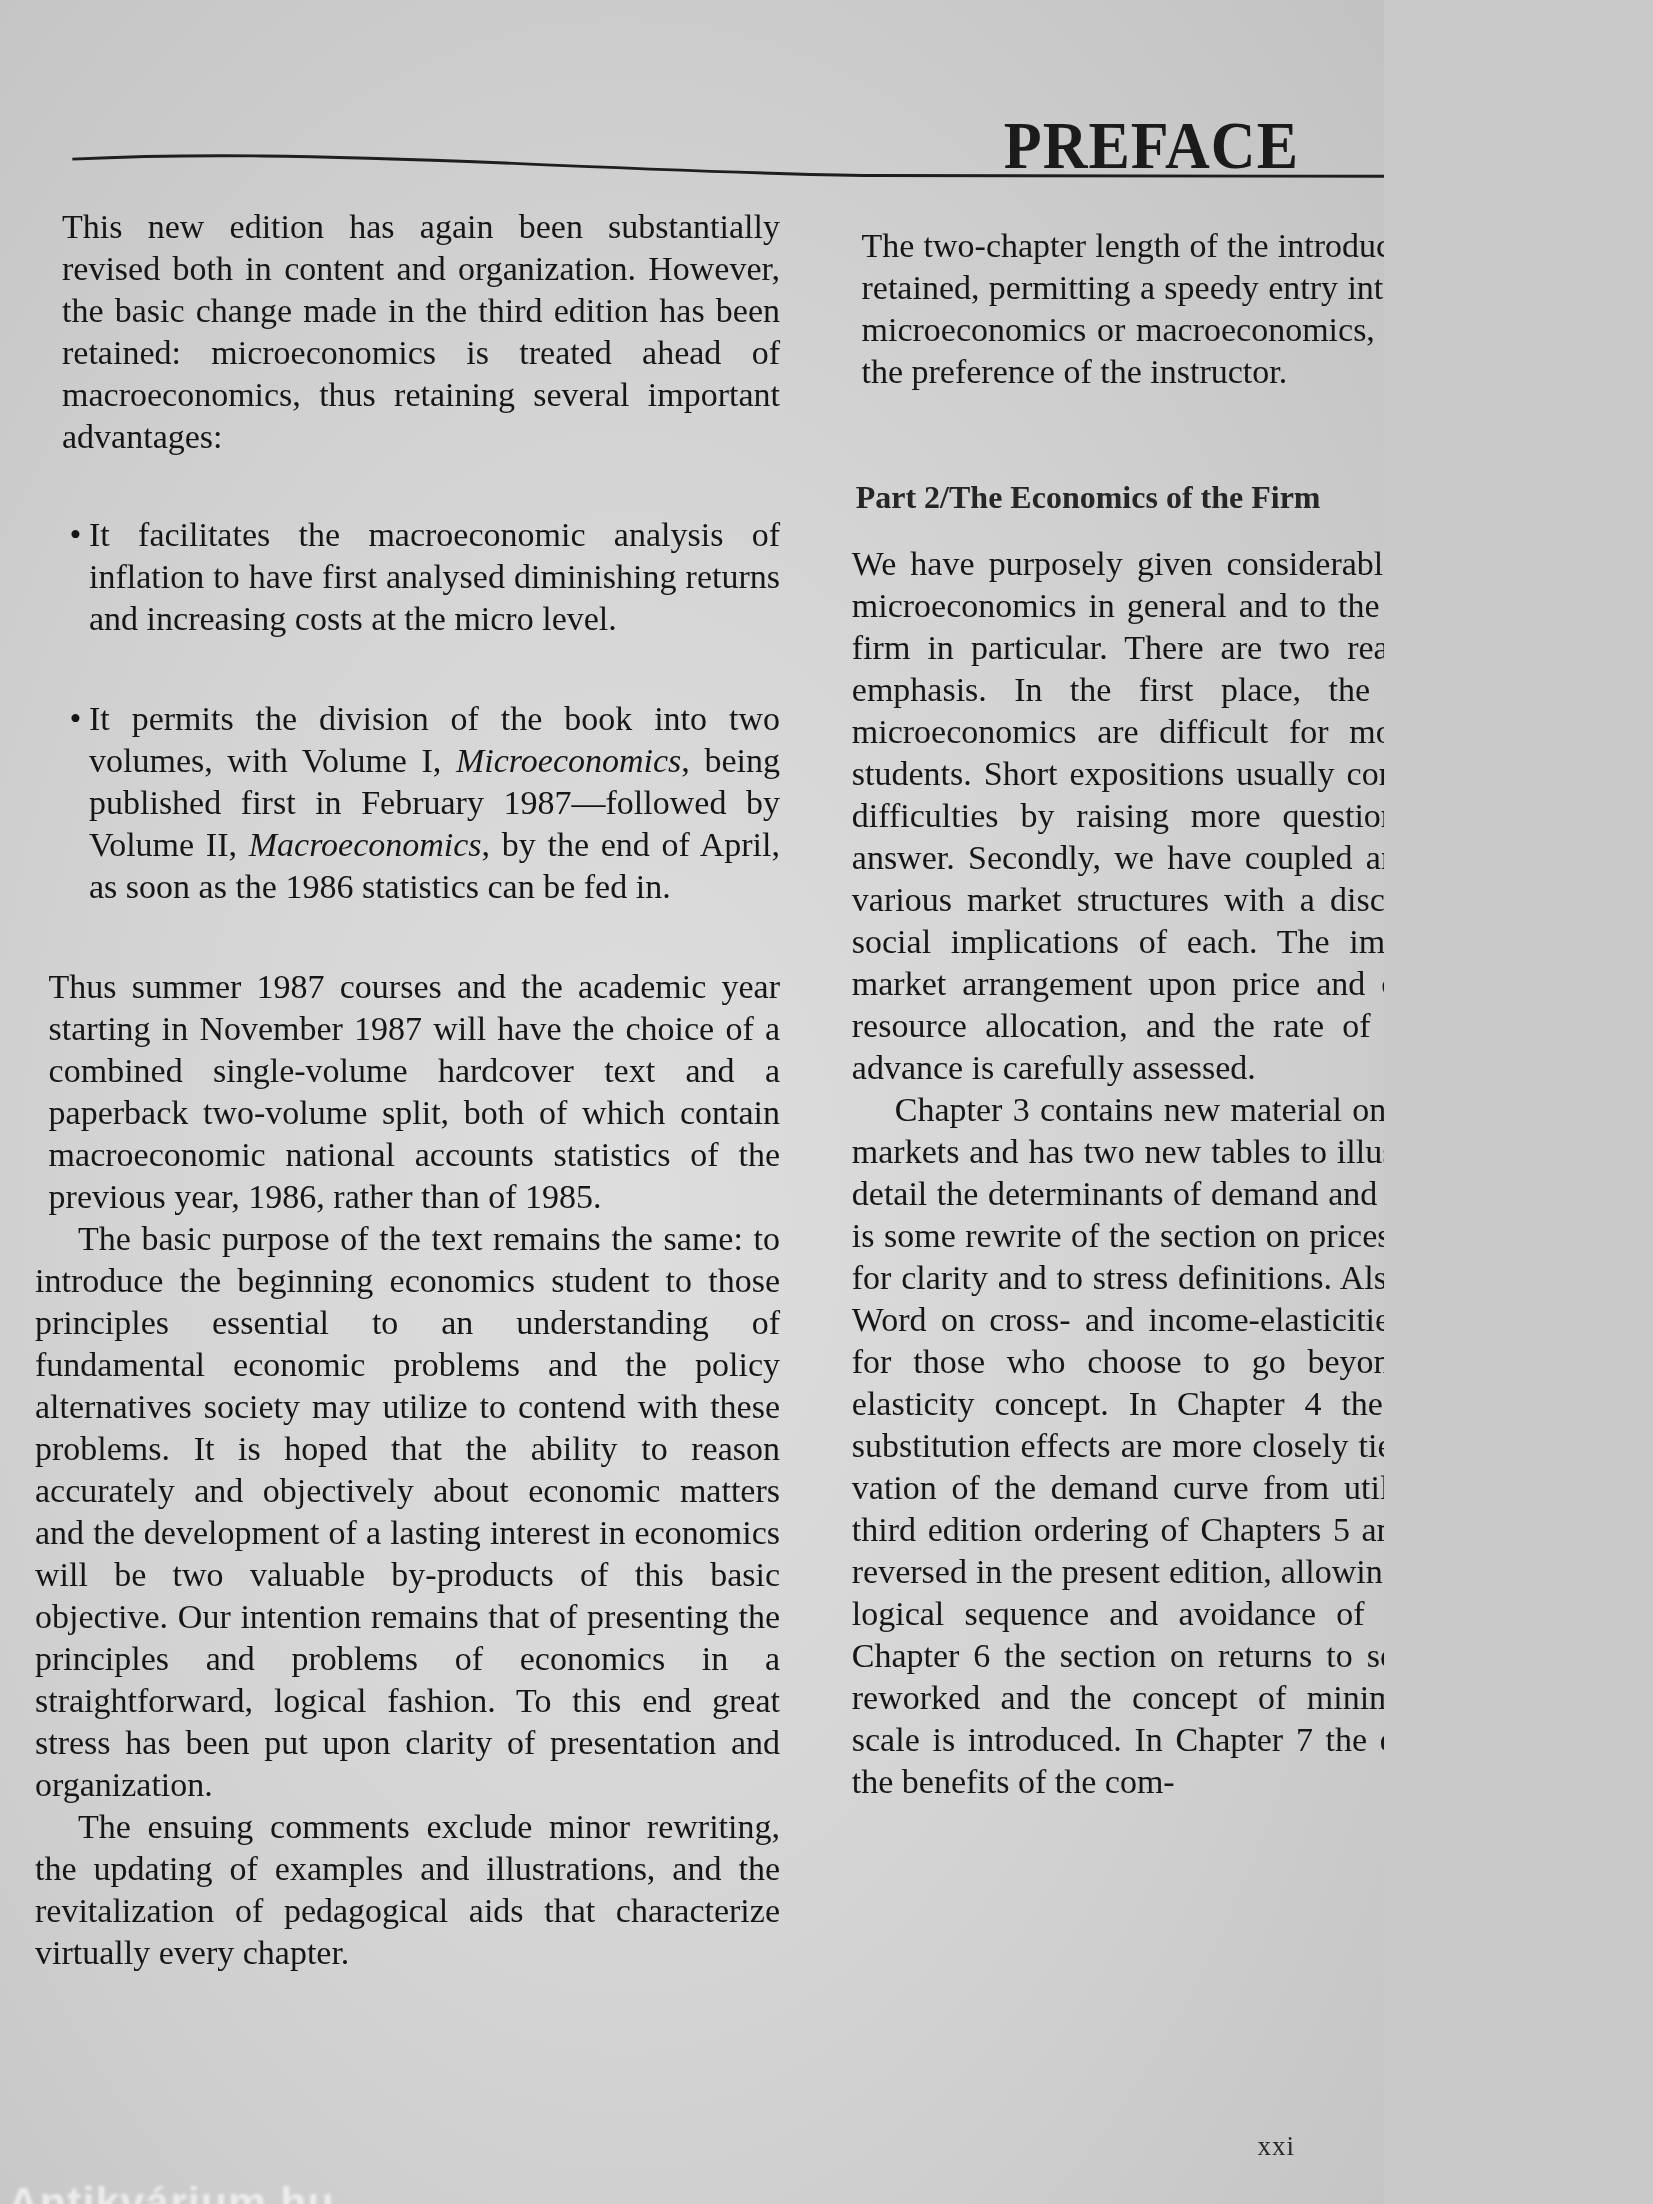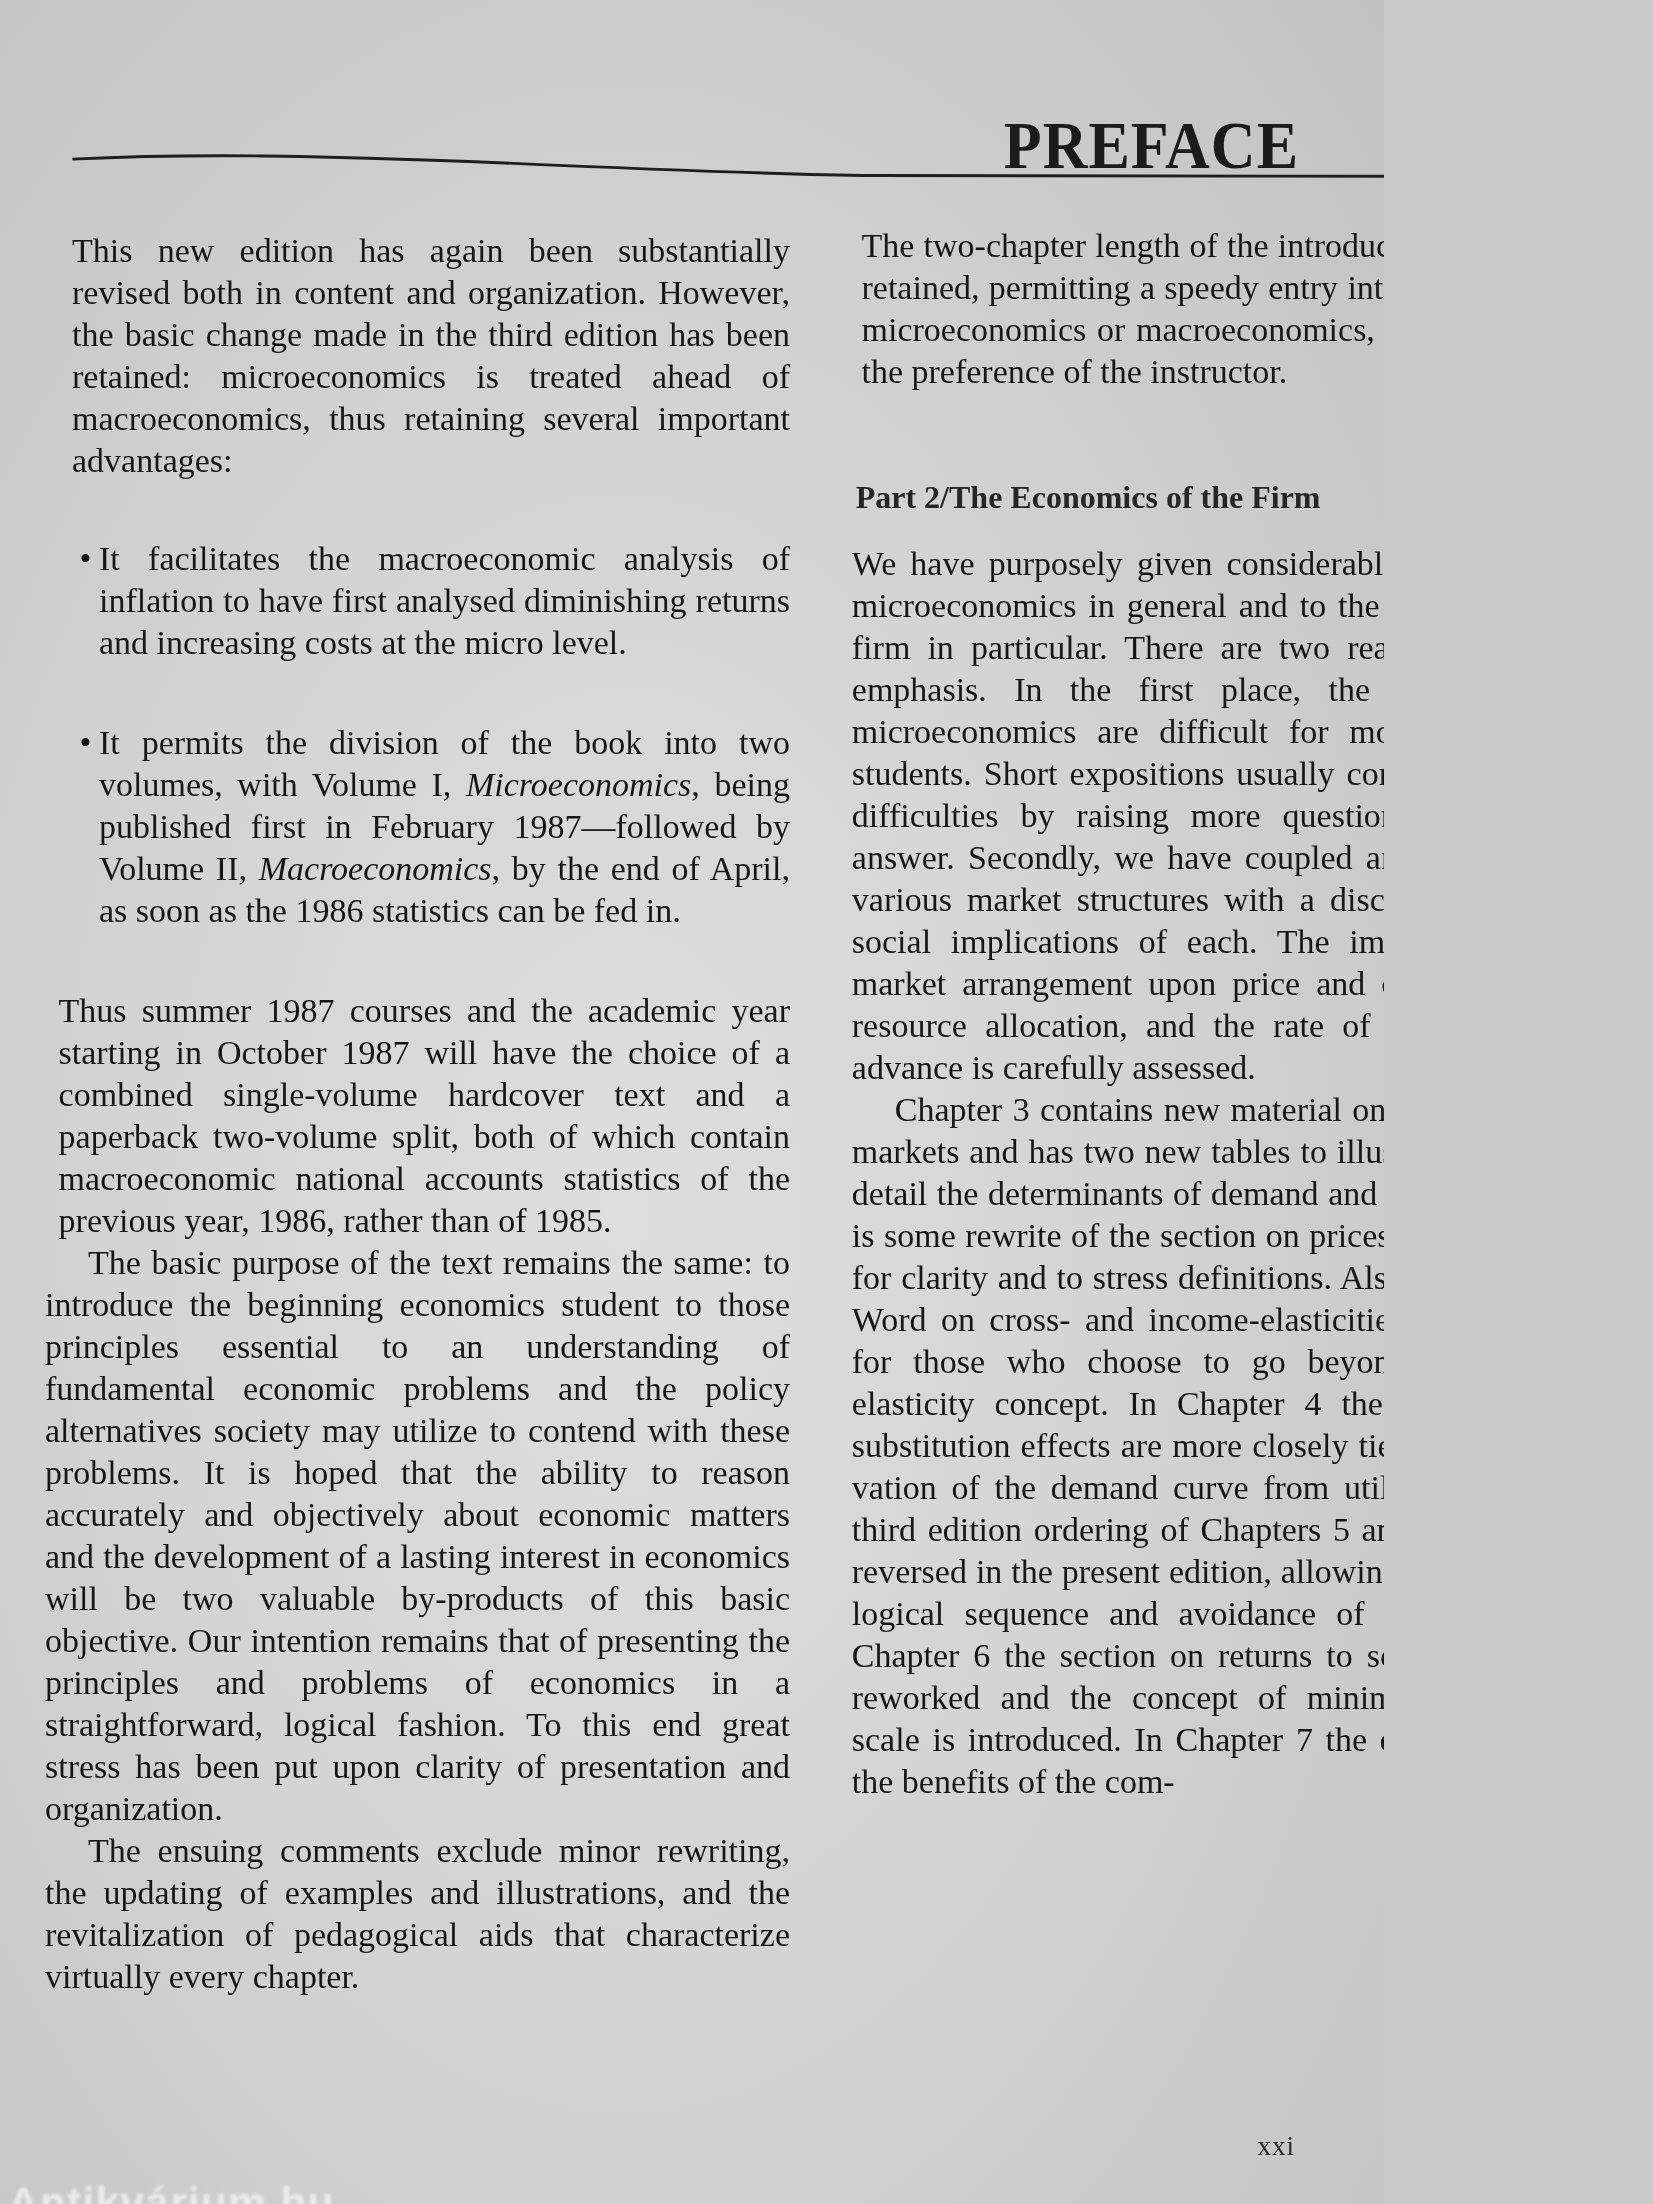--- a/index.html
+++ b/index.html
@@ -36,24 +36,23 @@
       pointer-events: none;
     }
     .col {
       position: absolute;
       font-size: 34px;
       line-height: 42px;
       text-align: justify;
       hyphens: manual;
     }
     .col-left {
-      left: 45px;
+      left: 35px;
       top: 206px;
       width: 745px;
-      margin-top: 24px;
     }
     .col-right {
       left: 846px;
       top: 225px;
       width: 726px;
     }
     .col p { margin: 0; }
     .intro { padding-left: 27px; padding-right: 0; }
     .bullets { list-style: none; margin: 56px 0 0 0; padding: 0 0 0 54px; }
     .bullets li { position: relative; margin-bottom: 58px; }
@@ -117,21 +116,21 @@
       <li>
         <span class="bullet">•</span>
         <span>It facilitates the macroeconomic analysis of inflation to have first analysed diminishing returns and increasing costs at the micro level.</span>
       </li>
       <li>
         <span class="bullet">•</span>
         <span>It permits the division of the book into two volumes, with Volume I, </span><em>Microeconomics</em><span>, being published first in February 1987—fol­lowed by Volume II, </span><em>Macroeconomics</em><span>, by the end of April, as soon as the 1986 statis­tics can be fed in.</span>
       </li>
     </ul>
 
-    <p class="para-after-bullets">Thus summer 1987 courses and the academic year starting in October 1987 will have the choice of a combined single-volume hardcover text and a paperback two-volume split, both of which contain macroeconomic national ac­counts statistics of the previous year, 1986, rather than of 1985.</p>
+    <p class="para-after-bullets">Thus summer 1987 courses and the academic year starting in November 1987 will have the choice of a combined single-volume hardcover text and a paperback two-volume split, both of which contain macroeconomic national ac­counts statistics of the previous year, 1986, rather than of 1985.</p>
     <p class="indent">The basic purpose of the text remains the same: to introduce the beginning economics student to those principles essential to an understanding of fundamental economic problems and the pol­icy alternatives society may utilize to contend with these problems. It is hoped that the ability to reason accurately and objectively about eco­nomic matters and the development of a lasting interest in economics will be two valuable by-products of this basic objective. Our intention remains that of presenting the principles and problems of economics in a straightforward, logical fashion. To this end great stress has been put upon clarity of presentation and organization.</p>
     <p class="indent">The ensuing comments exclude minor re­writing, the updating of examples and illustra­tions, and the revitalization of pedagogical aids that characterize virtually every chapter.</p>
   </div>
 
   <div class="col col-right">
 
     <p class="part-1-body">The two-chapter length of the introduction has been retained, permitting a speedy entry into the study of microeconomics or macro­economics, depending on the preference of the instructor.</p>
 
     <h3 class="part-heading">Part 2/The Economics of the Firm</h3>
     <p class="part-2-body">We have purposely given considerable attention to microeconomics in general and to the theory of the firm in particular. There are two reasons for this emphasis. In the first place, the concepts of microeconomics are difficult for most begin­ning students. Short expositions usually com­pound these difficulties by raising more questions than they answer. Secondly, we have coupled analysis of the various market structures with a discussion of the social implications of each. The impact of each market arrangement upon price and output levels, resource allocation, and the rate of technological advance is carefully assessed.</p>

